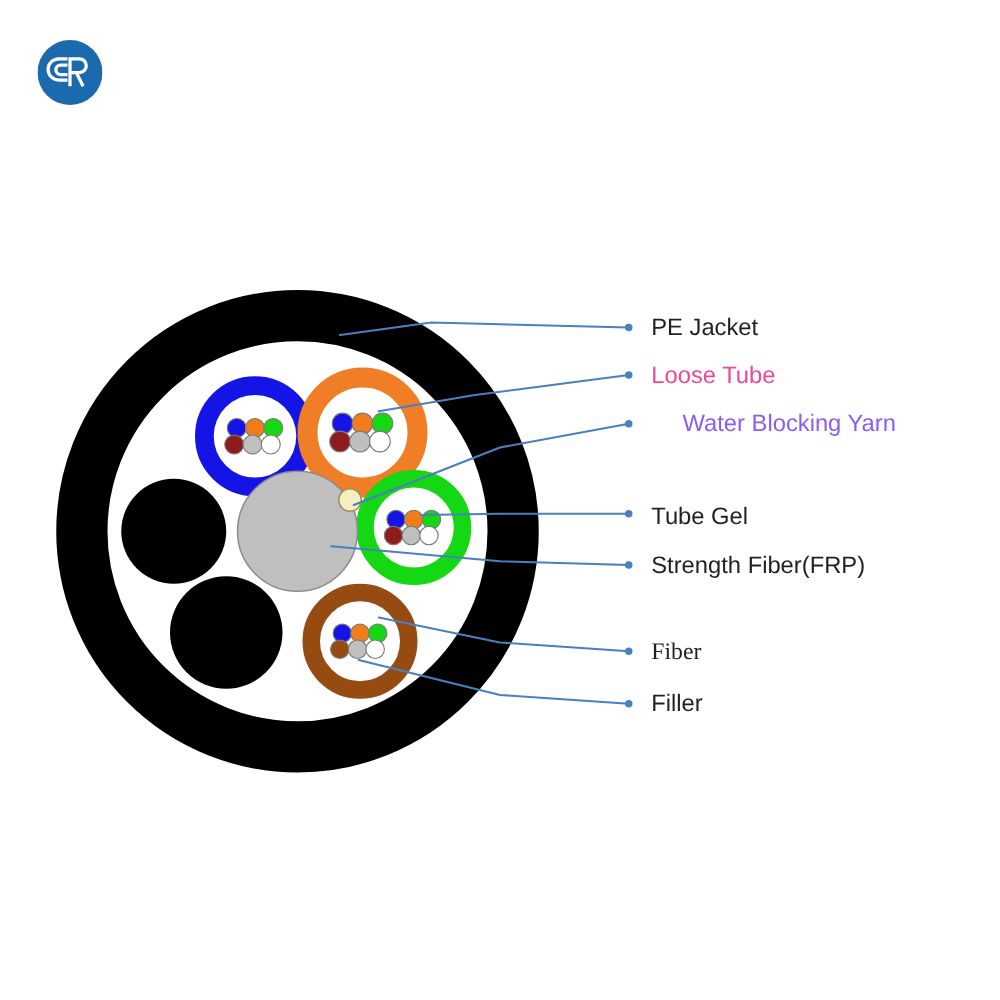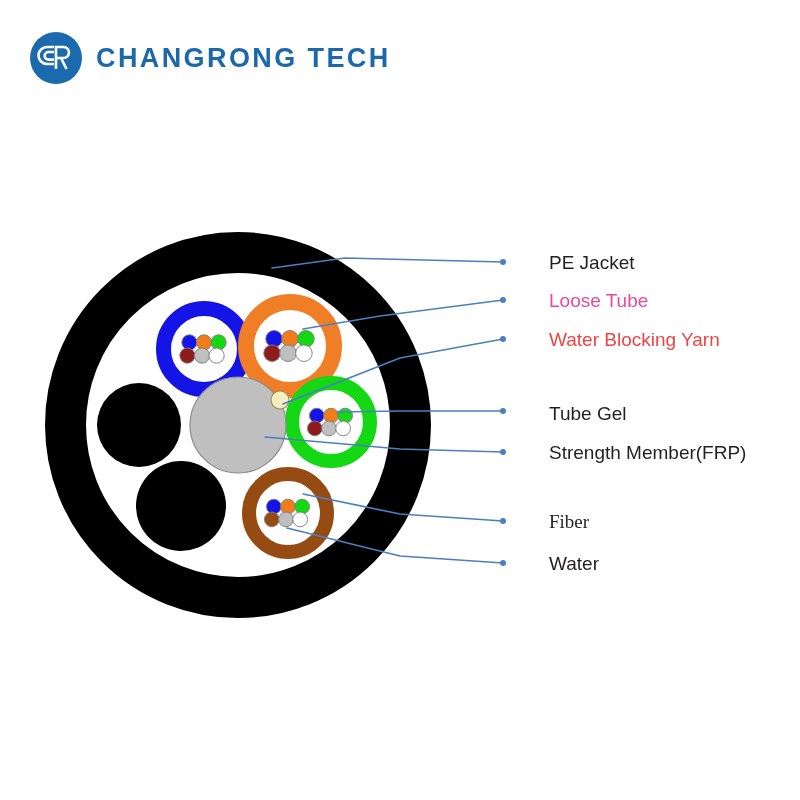--- a/index.html
+++ b/index.html
@@ -48,37 +48,35 @@
     height: 800px;
   }
 
   
   .callout-label {
     position: absolute;
     font-size: 19px;
     color: #231f20;
     white-space: nowrap;
     line-height: 1;
-    margin-left: 28px;
   }
 </style>
 </head>
 <body>
 
 <div id="brand">
   <svg id="brand-mark" viewBox="0 0 52 52">
     <circle cx="26" cy="26" r="26" fill="#1b6aae"></circle>
     <g fill="none" stroke="#ffffff" stroke-width="2.6">
       <path d="M24 15 H17 a8.5 8.5 0 0 0 0 17 H24"></path>
       <path d="M24 20 H18.5 a3.8 3.8 0 0 0 0 7.6 H24"></path>
       <path d="M26 37 V15 h7.5 a5.5 5.5 0 0 1 0 11 H26"></path>
       <path d="M31 26 l5.5 11"></path>
     </g>
   </svg>
-  <div id="brand-name">CHANGRONG TECH</div>
 </div>
 
 <svg id="diagram" viewBox="0 0 800 800">
   <g id="cable-group">
       <circle cx="238" cy="425" r="193" fill="#ffffff"></circle>
       <circle cx="238" cy="425" r="172.5" fill="none" stroke="#000000" stroke-width="41"></circle>
       <circle cx="139" cy="425" r="42" fill="#000000"></circle>
       <circle cx="181" cy="506" r="45" fill="#000000"></circle>
       <g>
         <circle cx="204" cy="349" r="33" fill="#ffffff"></circle>
@@ -137,18 +135,18 @@
       <polyline points="303,494 400,514 503,521" fill="none" stroke="#4a7fc1" stroke-width="1.7" stroke-linejoin="round" stroke-linecap="round"></polyline>
       <circle cx="503" cy="521" r="3" fill="#4a7fc1"></circle>
       <polyline points="287,528 400,556 503,563" fill="none" stroke="#4a7fc1" stroke-width="1.7" stroke-linejoin="round" stroke-linecap="round"></polyline>
       <circle cx="503" cy="563" r="3" fill="#4a7fc1"></circle>
     </g>
 </svg>
 
 <div id="labels-layer">
     <div class="callout-label" style="left: 521px; top: 253px; color: rgb(35, 31, 32);">PE Jacket</div>
     <div class="callout-label" style="left: 521px; top: 291px; color: #ec4899;">Loose Tube</div>
-    <div class="callout-label" style="left: 521px; top: 330px; color: #ef4444;">Water Blocking Yarn</div>
+    <div class="callout-label" style="left: 546px; top: 330px; color: #8b5cf6;">Water Blocking Yarn</div>
     <div class="callout-label" style="left: 521px; top: 404px; color: rgb(35, 31, 32);">Tube Gel</div>
-    <div class="callout-label" style="left: 521px; top: 443px; color: rgb(35, 31, 32);">Strength Member(FRP)</div>
+    <div class="callout-label" style="left: 521px; top: 443px; color: rgb(35, 31, 32);">Strength Fiber(FRP)</div>
     <div class="callout-label" style="left: 521px; top: 512px; color: rgb(35, 31, 32); font-family: Liberation Serif, serif;">Fiber</div>
-    <div class="callout-label" style="left: 521px; top: 554px; color: rgb(35, 31, 32);">Water</div>
+    <div class="callout-label" style="left: 521px; top: 554px; color: rgb(35, 31, 32);">Filler</div>
   </div>
 
 </body></html>

